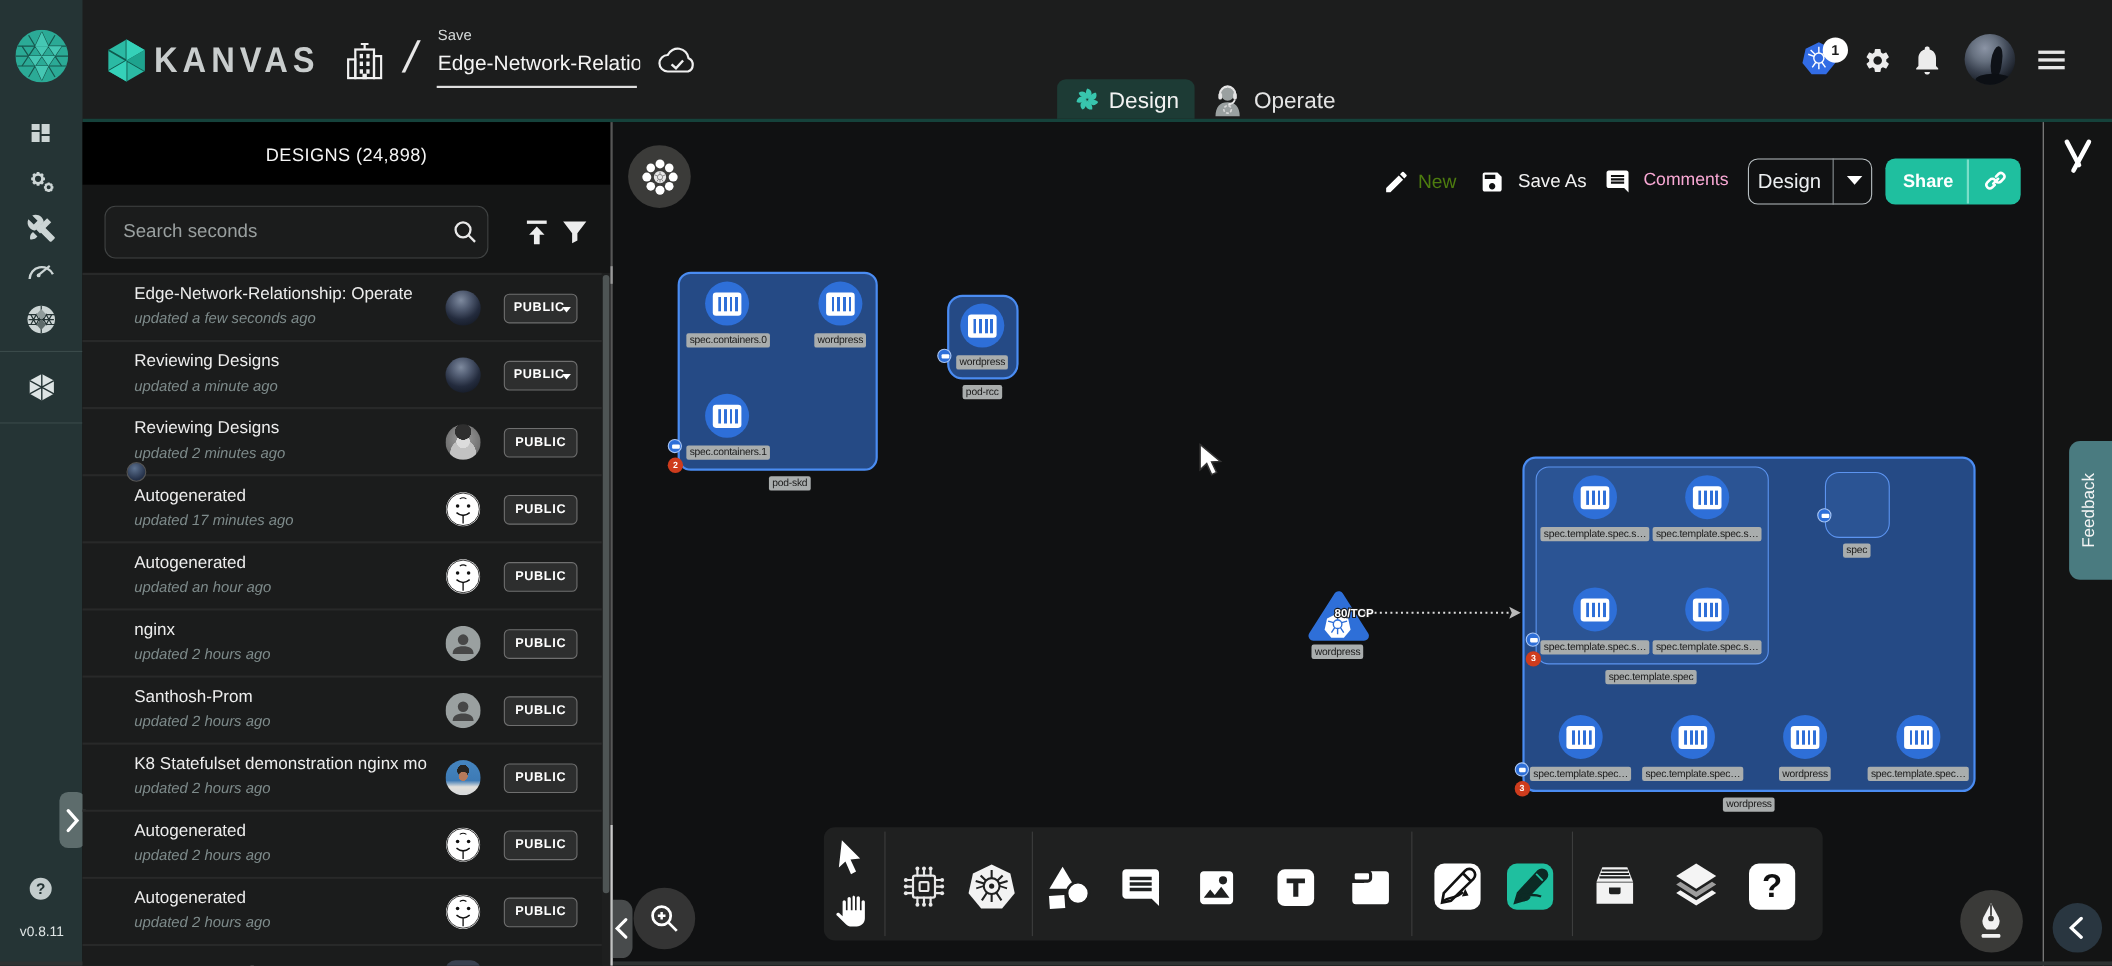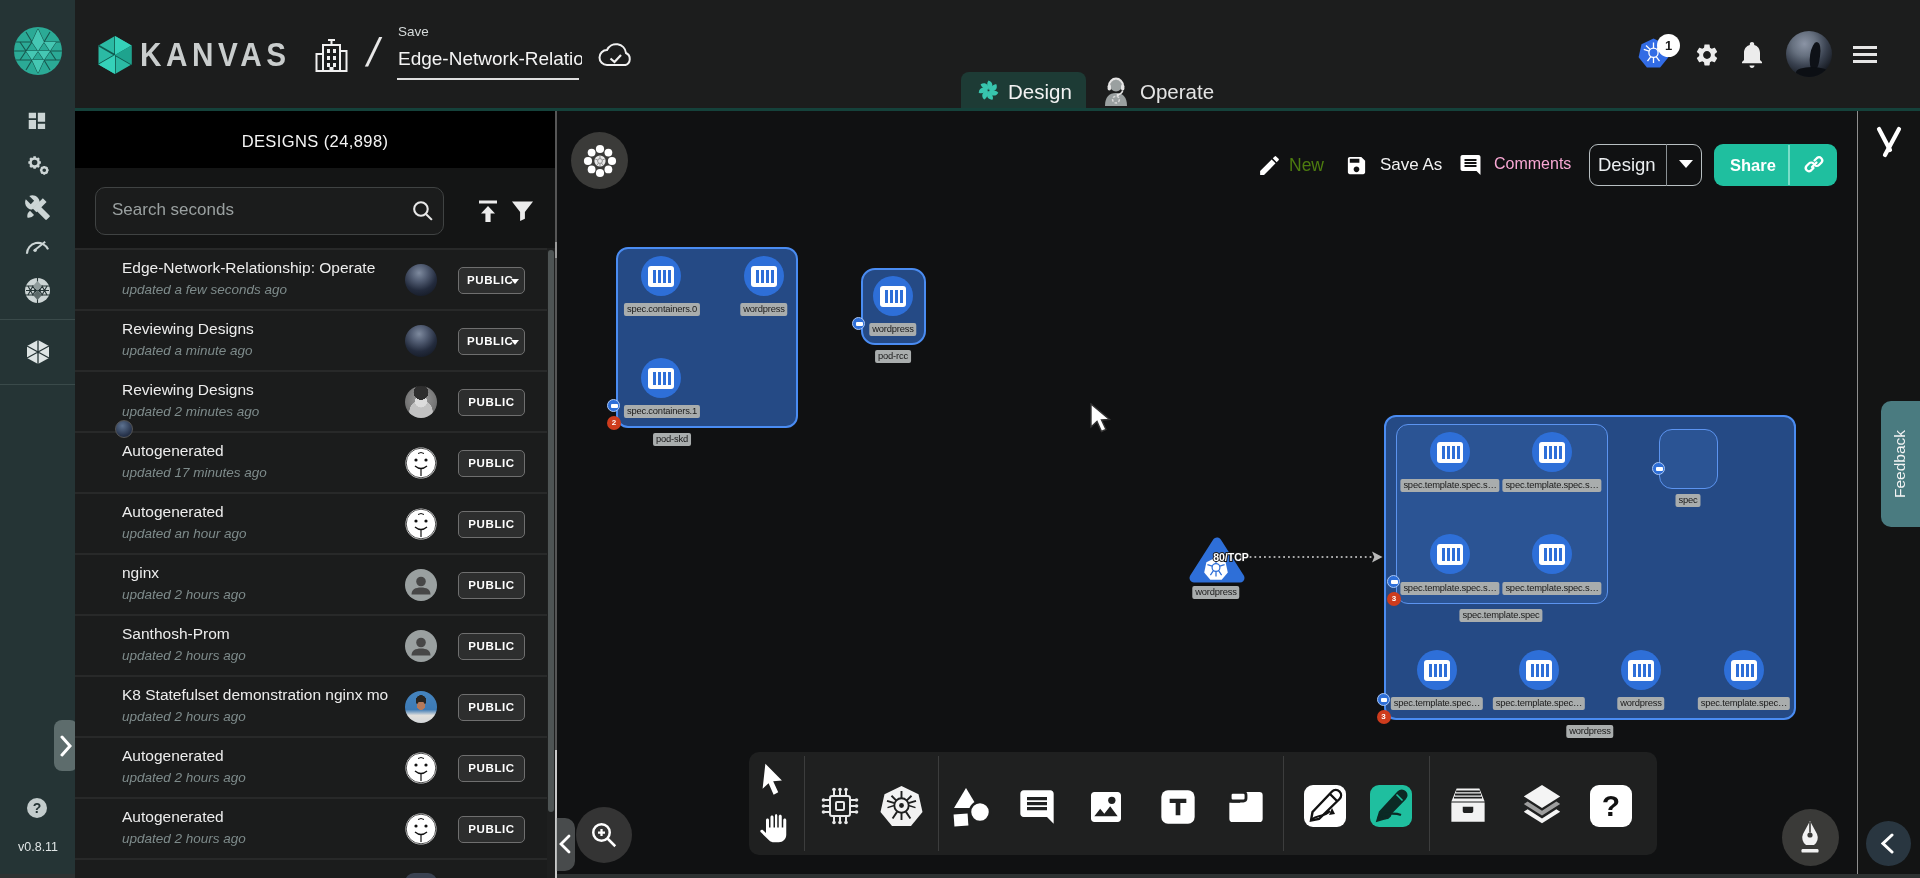--- a/index.html
+++ b/index.html
@@ -359,21 +359,21 @@
         <path d="M17 14.6 L17 12 M17 19.4 L17 22 M14.7 16 L12.2 15 M19.3 16 L21.8 15 M15.6 19 L14 21 M18.4 19 L20 21"></path>
       </g>
   </svg>
   <div class="nbox" style="left:616px;top:247px;width:182px;height:181px;"></div>
   <div class="cicon" style="left:641px;top:256px;width:40px;height:40px;"></div>
   <div class="cicon" style="left:744px;top:256px;width:40px;height:40px;"></div>
   <div class="cicon" style="left:641px;top:358px;width:40px;height:40px;"></div>
   <div class="nlabel" style="left:662px;top:303px;">spec.containers.0</div>
   <div class="nlabel" style="left:764px;top:303px;">wordpress</div>
   <div class="nlabel" style="left:662px;top:405px;">spec.containers.1</div>
-  <div class="nlabel" style="left:672px;top:433px;">pod-skd</div>
+  <div class="nlabel" style="left:718px;top:433px;">pod-skd</div>
   <div class="bblue" style="left:607px;top:399px;"></div>
   <div class="bred" style="left:607px;top:416px;">2</div>
   <div class="nbox" style="left:861px;top:268px;width:65px;height:77px;border-radius:14px;"></div>
   <div class="cicon" style="left:873px;top:276px;width:40px;height:40px;"></div>
   <div class="nlabel" style="left:893px;top:323px;">wordpress</div>
   <div class="nlabel" style="left:893px;top:350px;">pod-rcc</div>
   <div class="bblue" style="left:852px;top:317px;"></div>
   <div class="nbox" style="left:1384px;top:415px;width:412px;height:305px;"></div>
   <div class="nbox" style="left:1396px;top:424px;width:212px;height:180px;background:#2b5494;border-color:#5c94f0;border-width:1.5px;"></div>
   <div class="nbox" style="left:1659px;top:429px;width:59px;height:60px;background:#2b5494;border-color:#5c94f0;border-width:1.5px;border-radius:13px;"></div>

